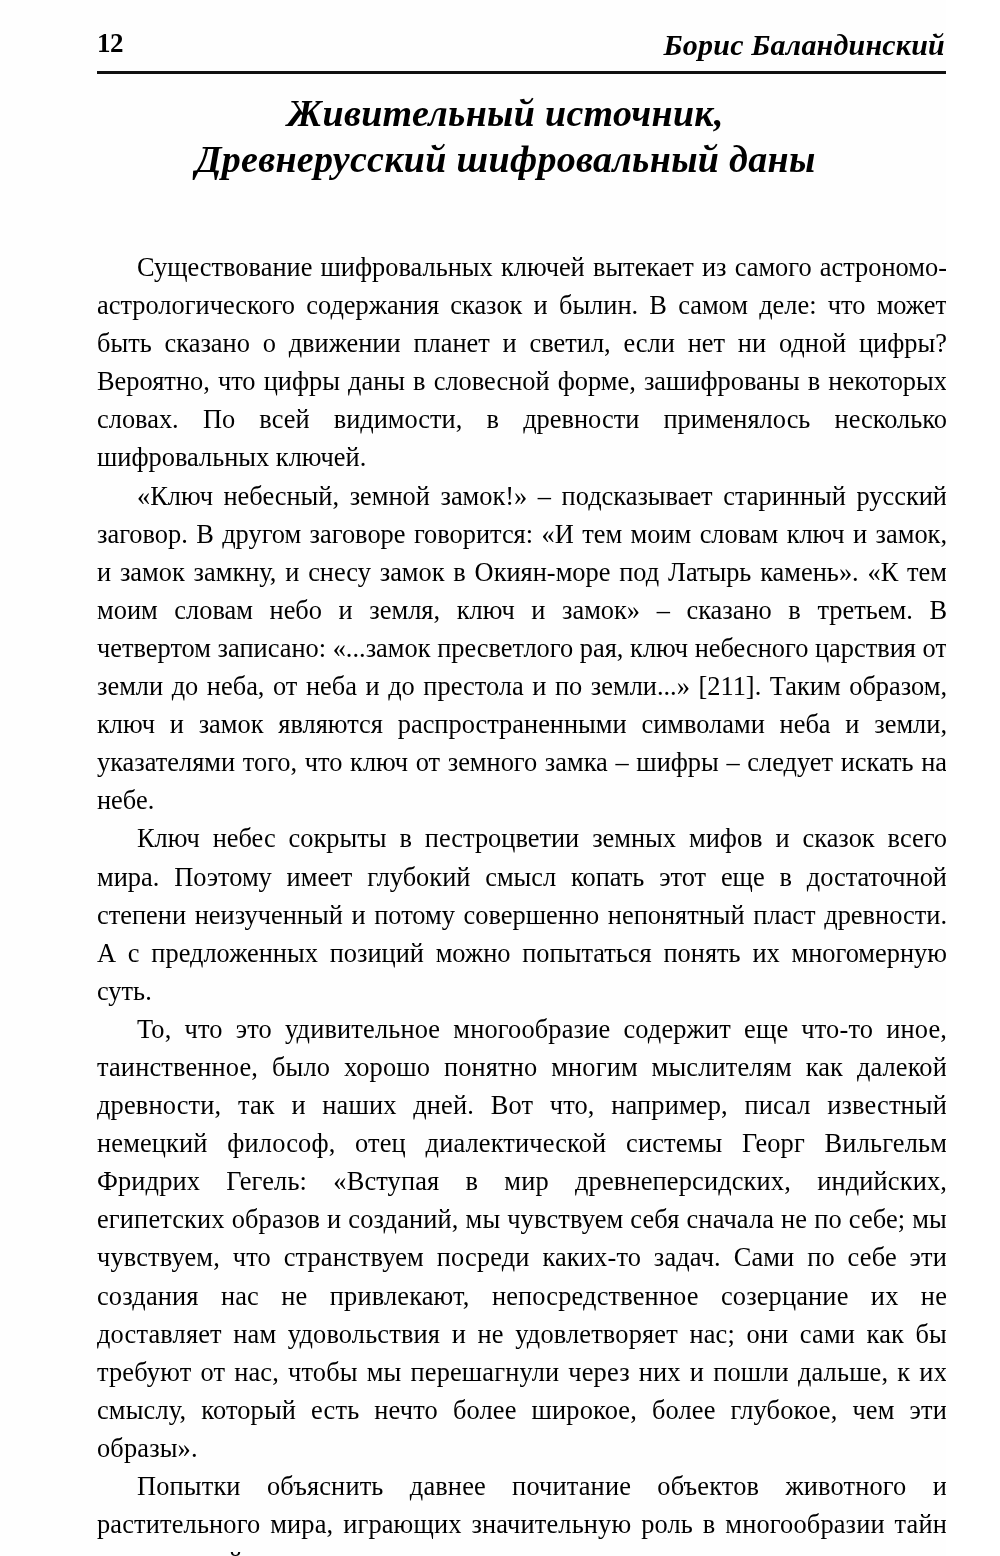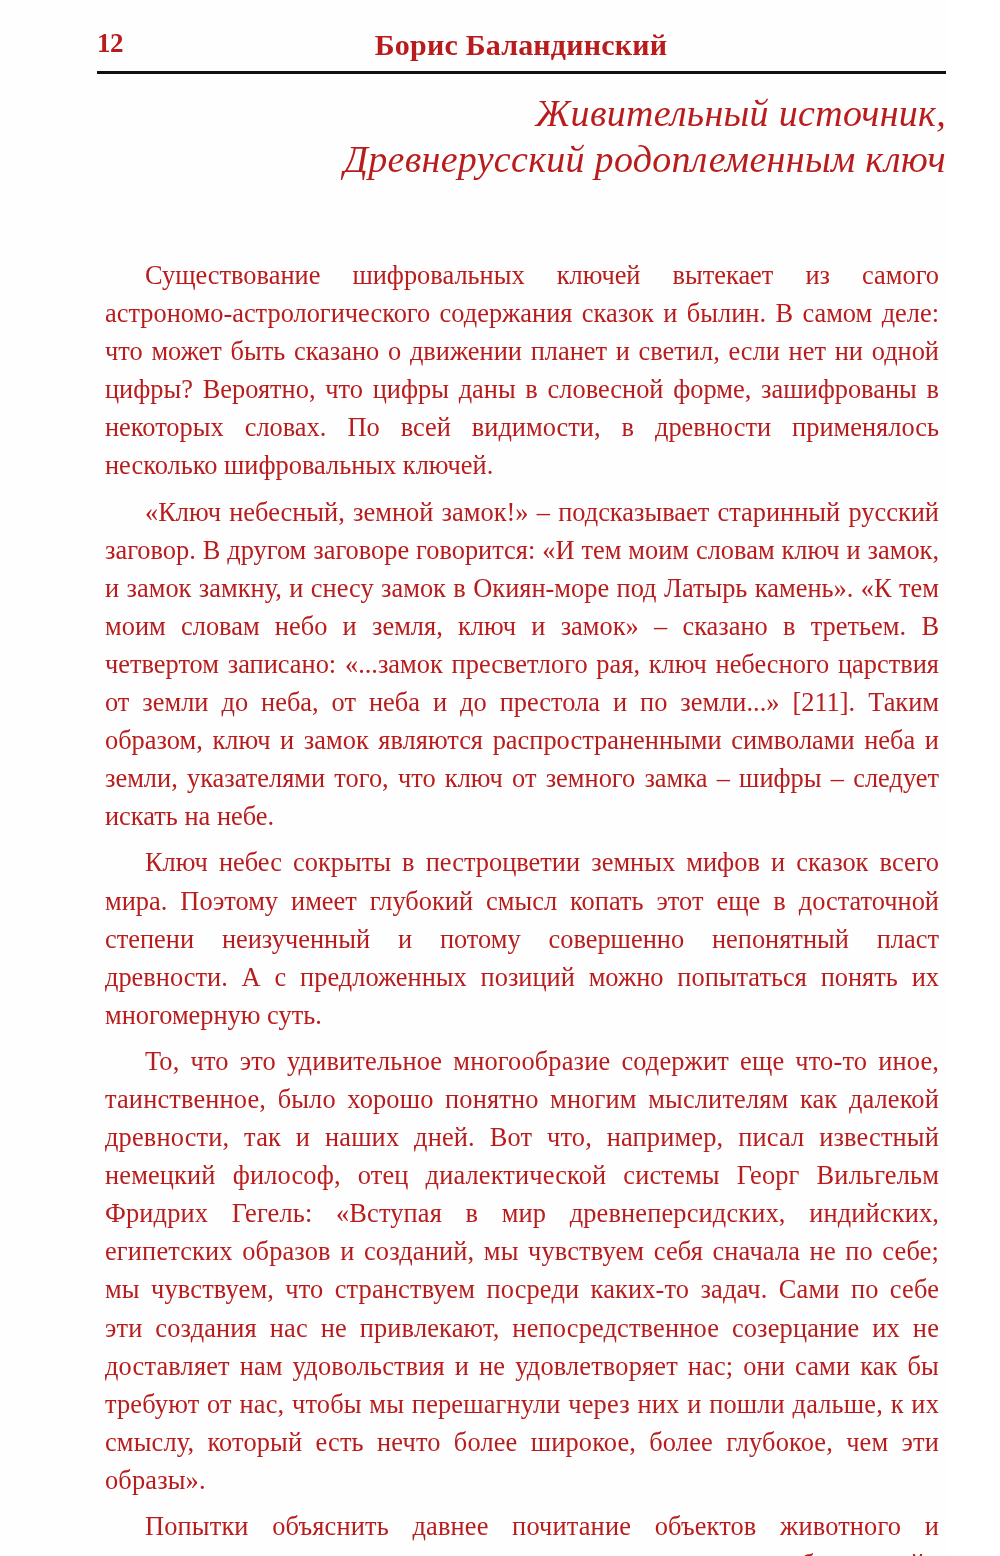--- a/index.html
+++ b/index.html
@@ -8,21 +8,21 @@
     background: #ffffff;
   }
 
   .page {
     position: relative;
     width: 1000px;
     height: 1556px;
     background: #fefefe;
     overflow: hidden;
     font-family: "Liberation Serif", "DejaVu Serif", serif;
-    color: #b91c1c;
+    color: #000000;
     box-sizing: border-box;
   }
 
   
   .running-head {
     position: absolute;
     left: 97px;
     top: 28px;
     width: 848px;
     height: 40px;
@@ -37,45 +37,46 @@
     font-size: 27px;
     letter-spacing: -0.5px;
     line-height: 1;
   }
 
   .author-head {
     position: absolute;
     left: 0;
     top: 0;
     width: 848px;
-    text-align: center;
+    text-align: right;
+    font-style: italic;
     font-weight: bold;
     font-size: 30px;
     line-height: 1.1;
     letter-spacing: 0.2px;
   }
 
   .head-rule {
     position: absolute;
     left: 97px;
     top: 71px;
     width: 849px;
     height: 3px;
     background: #111111;
   }
 
   
   .title-block {
     position: absolute;
-    left: 97px;
+    left: 81px;
     top: 90px;
     width: 849px;
-    text-align: right;
+    text-align: center;
     font-style: italic;
-    font-weight: normal;
+    font-weight: bold;
     line-height: 1.22;
     letter-spacing: 0.3px;
   }
 
   .title-line-1 { font-size: 38px; }
   .title-line-2 { font-size: 36px; }
   .title-line-3 { font-size: 38px; }
 
   
   .body-text {
@@ -84,21 +85,21 @@
     top: 248px;
     width: 850px;
     font-size: 26.4px;
     line-height: 38.1px;
     text-align: justify;
     text-justify: inter-word;
     hyphens: manual;
   }
 
   .body-text p {
-    margin: 8px;
+    margin: 0;
     text-indent: 40px;
   }
 
   
   .body-text p:nth-child(4),
   .body-text p:nth-child(5) {
     letter-spacing: 0.15px;
   }
 
   .clip-right {
@@ -117,21 +118,21 @@
 
   <div class="running-head">
     <div class="folio">12</div>
     <div class="author-head">Борис Баландинский</div>
   </div>
 
   <div class="head-rule"></div>
 
   <div class="title-block">
     <div class="title-line-1">Живительный источник,</div>
-    <div class="title-line-3">Древнерусский родоплеменным ключ</div>
+    <div class="title-line-3">Древнерусский шифровальный даны</div>
   </div>
 
   <div class="body-text">
     <p>Существование шифровальных ключей вытекает из самого астрономо-астрологического содержания сказок и былин. В самом деле: что может быть сказано о движении планет и светил, если нет ни одной цифры? Вероятно, что цифры даны в словесной форме, зашифрованы в некоторых словах. По всей видимости, в древности применялось несколько шифровальных ключей.</p>
     <p>«Ключ небесный, земной замок!» – подсказывает старинный русский заговор. В другом заговоре говорится: «И тем моим словам ключ и замок, и замок замкну, и снесу замок в Окиян-море под Латырь камень». «К тем моим словам небо и земля, ключ и замок» – сказано в третьем. В четвертом записано: «...замок пресветлого рая, ключ небесного царствия от земли до неба, от неба и до престола и по земли...» [211]. Таким образом, ключ и замок являются распространенными символами неба и земли, указателями того, что ключ от земного замка – шифры – следует искать на небе.</p>
     <p>Ключ небес сокрыты в пестроцветии земных мифов и сказок всего мира. Поэтому имеет глубокий смысл копать этот еще в достаточной степени неизученный и потому совершенно непонятный пласт древности. А с предложенных позиций можно попытаться понять их многомерную суть.</p>
     <p>То, что это удивительное многообразие содержит еще что-то иное, таинственное, было хорошо понятно многим мыслителям как далекой древности, так и наших дней. Вот что, например, писал известный немецкий философ, отец диалектической системы Георг Вильгельм Фридрих Гегель: «Вступая в мир древнеперсидских, индийских, египетских образов и созданий, мы чувствуем себя сначала не по себе; мы чувствуем, что странствуем посреди каких-то задач. Сами по себе эти создания нас не привлекают, непосредственное созерцание их не доставляет нам удовольствия и не удовлетворяет нас; они сами как бы требуют от нас, чтобы мы перешагнули через них и пошли дальше, к их смыслу, который есть нечто более широкое, более глубокое, чем эти образы».</p>
     <p>Попытки объяснить давнее почитание объектов животного и растительного мира, играющих значительную роль в многообразии тайн космической религии, родоплеменным тотемизмом слишком упрощают причинно-следственную сторону рассматриваемого вопроса. Подобное упрощенчество в науке, к сожалению, заходит слишком далеко.</p>
 
   </div>

